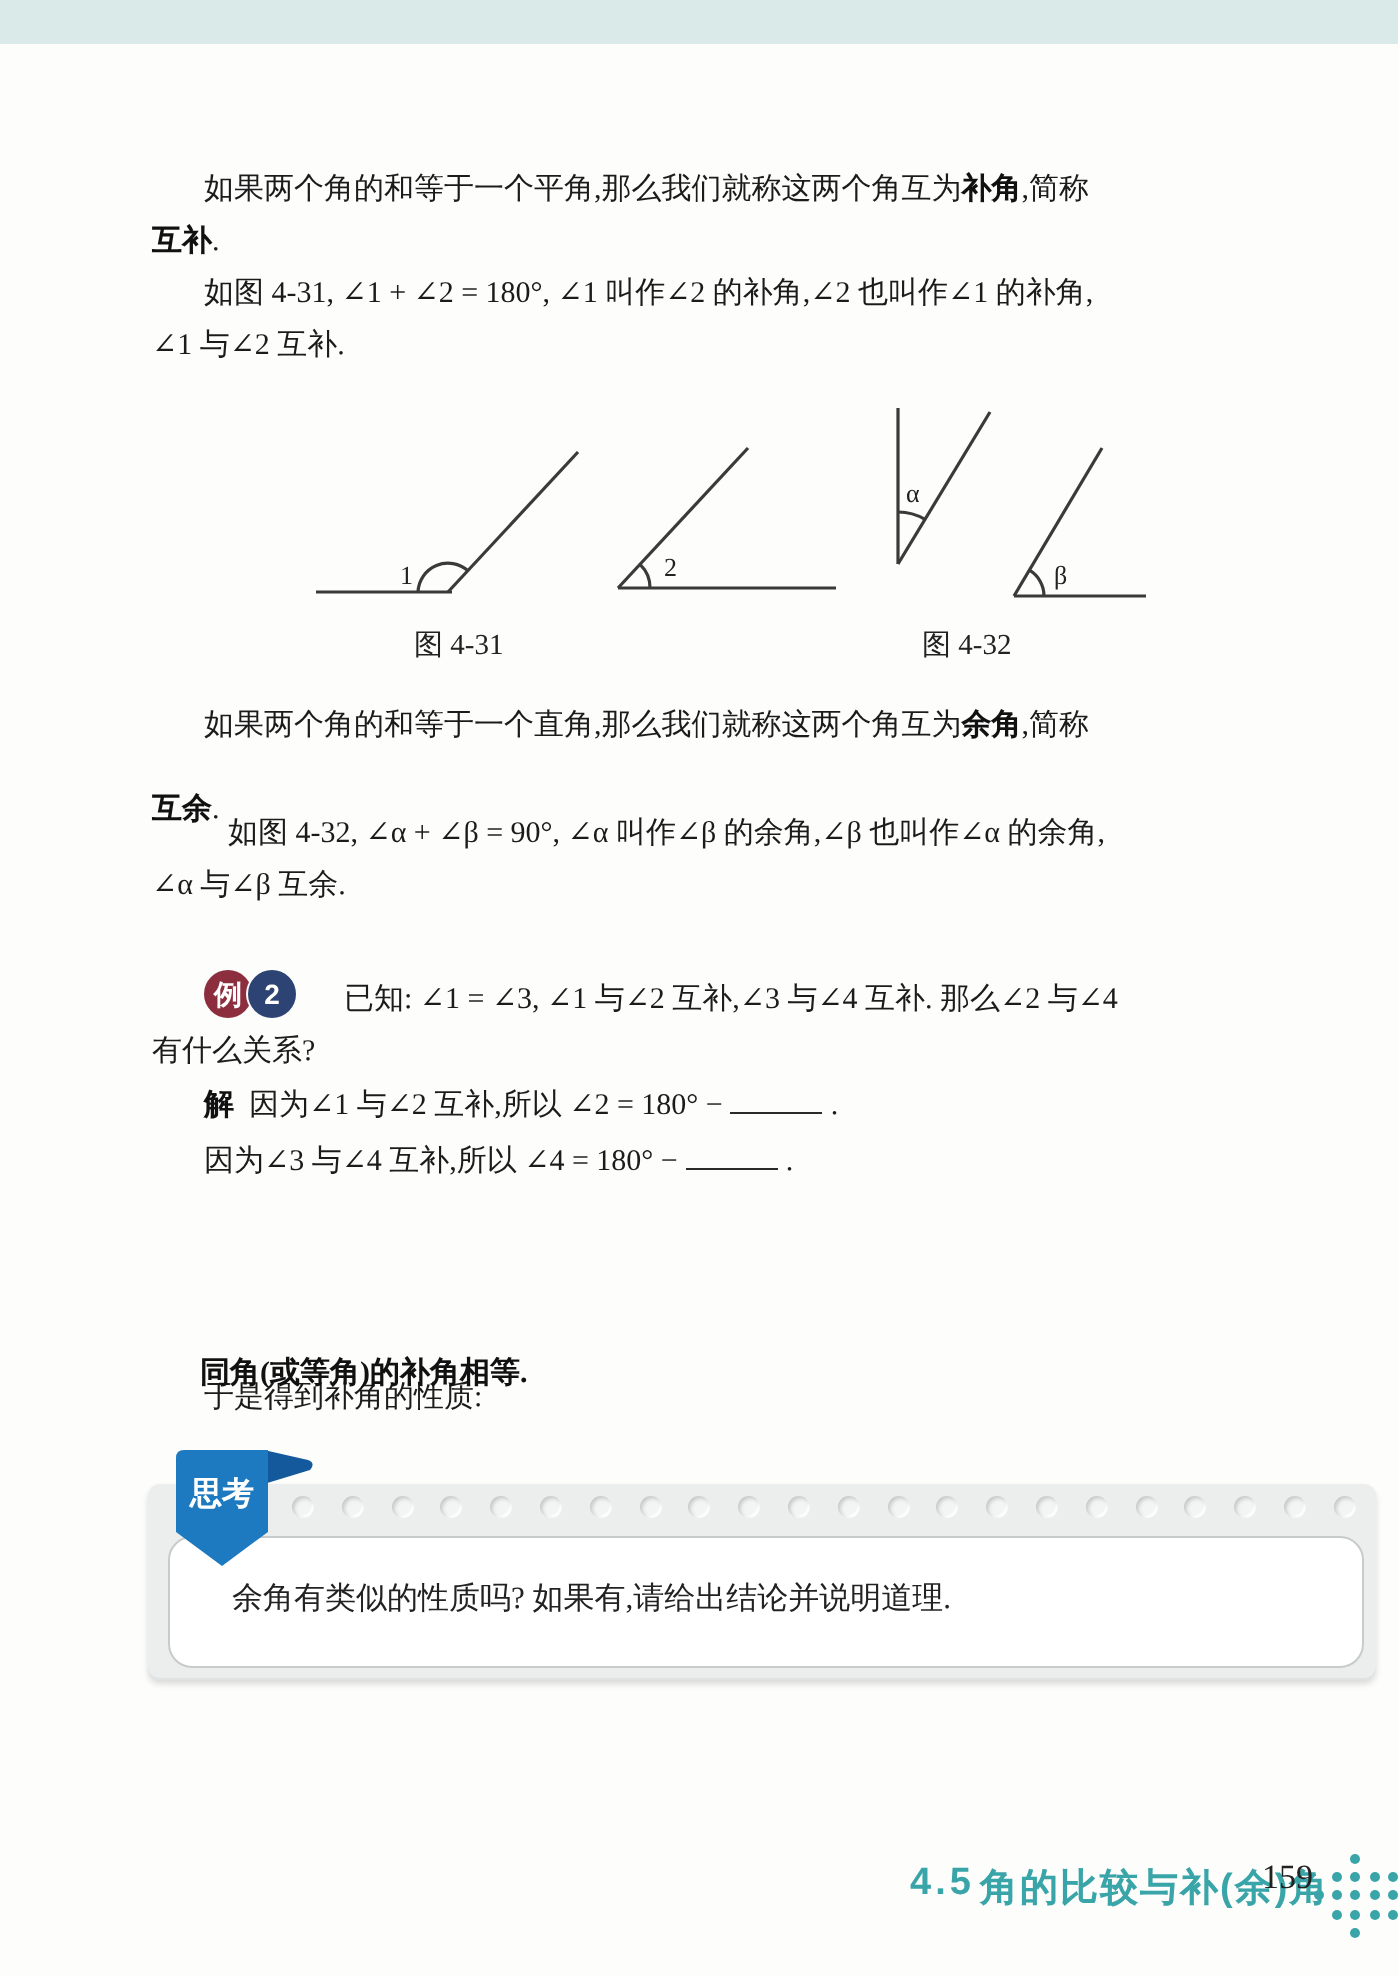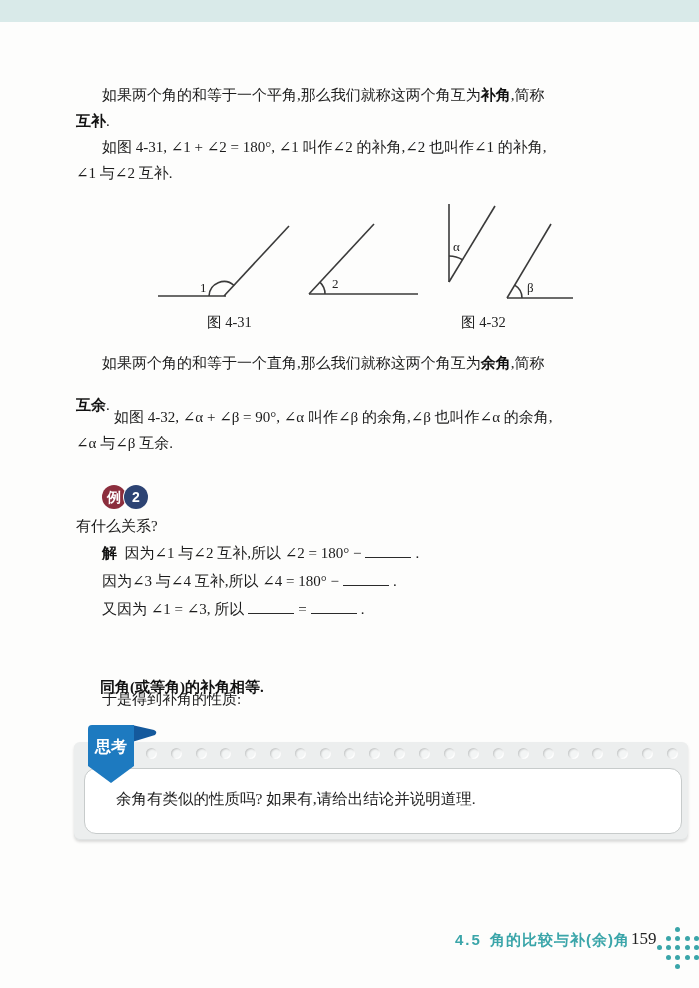--- a/index.html
+++ b/index.html
@@ -34,21 +34,21 @@
   .think-dot { position:absolute; width:11px; height:11px; border-radius:50%;
     background:#f3f5f5; box-shadow:inset 1px 1px 2px rgba(0,0,0,.20), inset -1px -1px 1px #ffffff; }
   #think-panel { position:absolute; left:84px; top:768px; width:596px; height:64px;
     background:#ffffff; border:1px solid #c7cbcb; border-radius:12px; }
   #think-question { position:absolute; left:116px; top:789px; font-size:15.5px; color:#222; white-space:nowrap;text-align:center; }
   #think-ribbon { position:absolute; left:84px; top:721px; }
   #think-ribbon text { font-family:"Liberation Sans","DejaVu Sans",sans-serif; font-size:16px; font-weight:bold; fill:#fff; }
 
   
   .footer-teal { position:absolute; top:931px; font-family:"Liberation Sans","DejaVu Sans",sans-serif;
-    font-weight:bold; font-size:15px; color:#3aa5a9; white-space:nowrap; }
+    font-weight:bold; font-size:19px; color:#3aa5a9; white-space:nowrap; }
   #footer-page { position:absolute; top:929px; left:631px; font-size:17px; color:#222; }
   .corner-dot { position:absolute; width:5px; height:5px; border-radius:50%; background:#3aa5a9; }
 </style>
 </head>
 <body>
 
 <div id="page">
 
   <div id="top-band"></div>
 
@@ -91,30 +91,28 @@
   </div>
   <div class="line" style="left:76px; top:378px;margin-top:16px;">
     <span class="hei">互余</span><span>.</span>
   </div>
 
   <div class="line indent" style="left:88px; top:406px;">如图 4-32, ∠α + ∠β = 90°, ∠α 叫作∠β 的余角,∠β 也叫作∠α 的余角,</div>
   <div class="line" style="left:76px; top:432px;">∠α 与∠β 互余.</div>
 
   <div class="badge-circle" id="badge-li">例</div>
   <div class="badge-circle" id="badge-num">2</div>
+  <div class="line" style="left:172px; top:489px;">已知: ∠1 = ∠3, ∠1 与∠2 互补,∠3 与∠4 互补. 那么∠2 与∠4</div>
   <div class="line" style="left:76px; top:515px;">有什么关系?</div>
 
   <div class="line" style="left:102px; top:542px;">
     <span class="hei">解</span>&nbsp;&nbsp;<span>因为∠1 与∠2 互补,所以 ∠2 = 180° −</span><span class="blank"></span><span>.</span>
   </div>
   <div class="line" style="left:102px; top:570px;">
     <span>因为∠3 与∠4 互补,所以 ∠4 = 180° −</span><span class="blank"></span><span>.</span>
-  </div>
-  <div class="line" style="left:102px; top:598px;">
-    <span>又因为 ∠1 = ∠3, 所以</span><span class="blank"></span><span>=</span><span class="blank"></span><span>.</span>
   </div>
 
   <div class="line" style="left:102px; top:688px;">于是得到补角的性质:</div>
   <div class="line hei" style="left:100px; top:676px;font-family:Liberation Serif, serif;">同角(或等角)的补角相等.</div>
 
   <div id="think-strip"></div>
   <div id="think-panel"></div>
   <div id="think-question">余角有类似的性质吗? 如果有,请给出结论并说明道理.</div>
   <svg id="think-ribbon" width="76" height="66" viewBox="0 0 76 66">
     <path d="M48,4 L70,9 Q74,10.5 71,14 L48,21 Z" fill="#14599c"></path>

